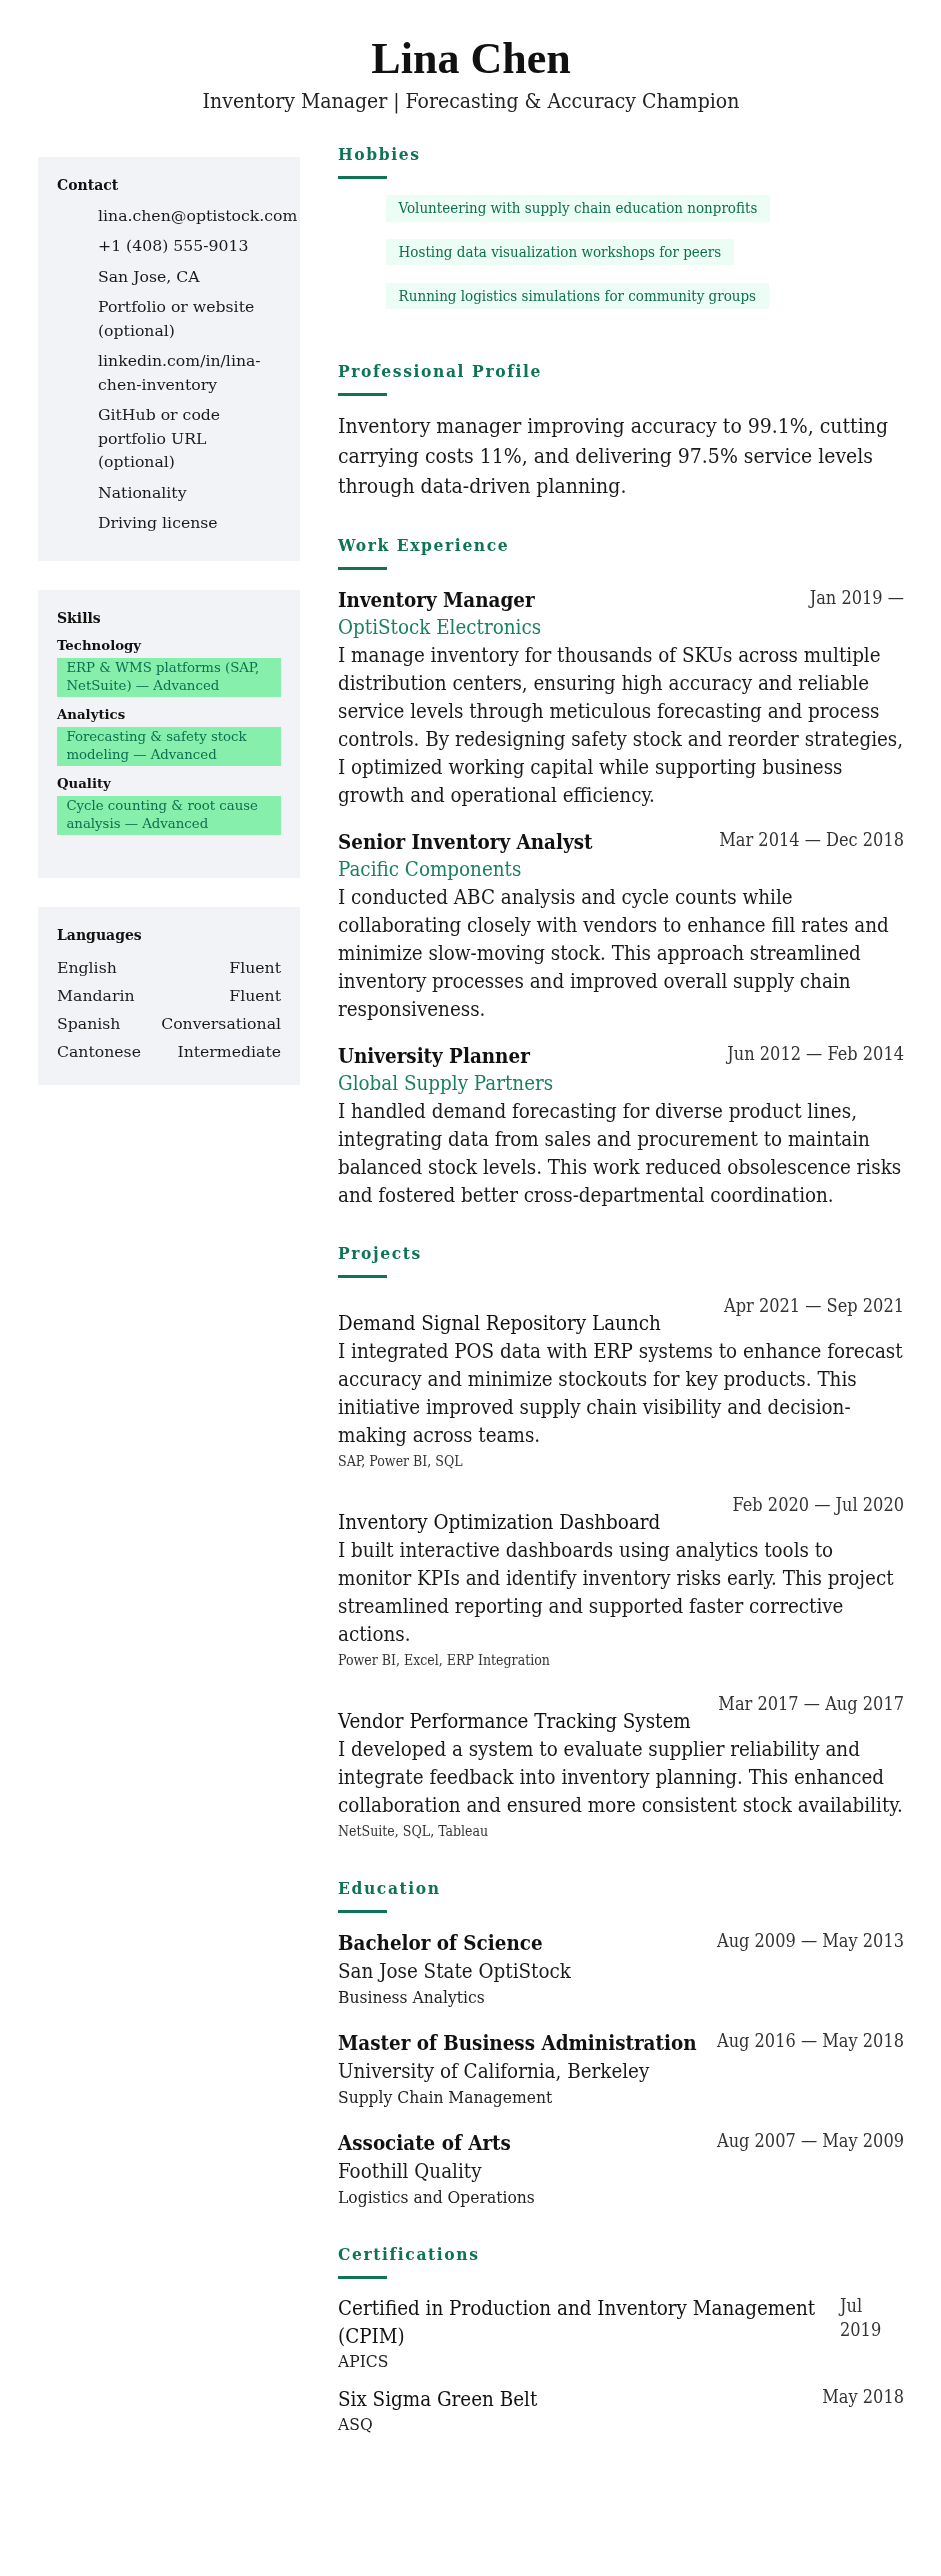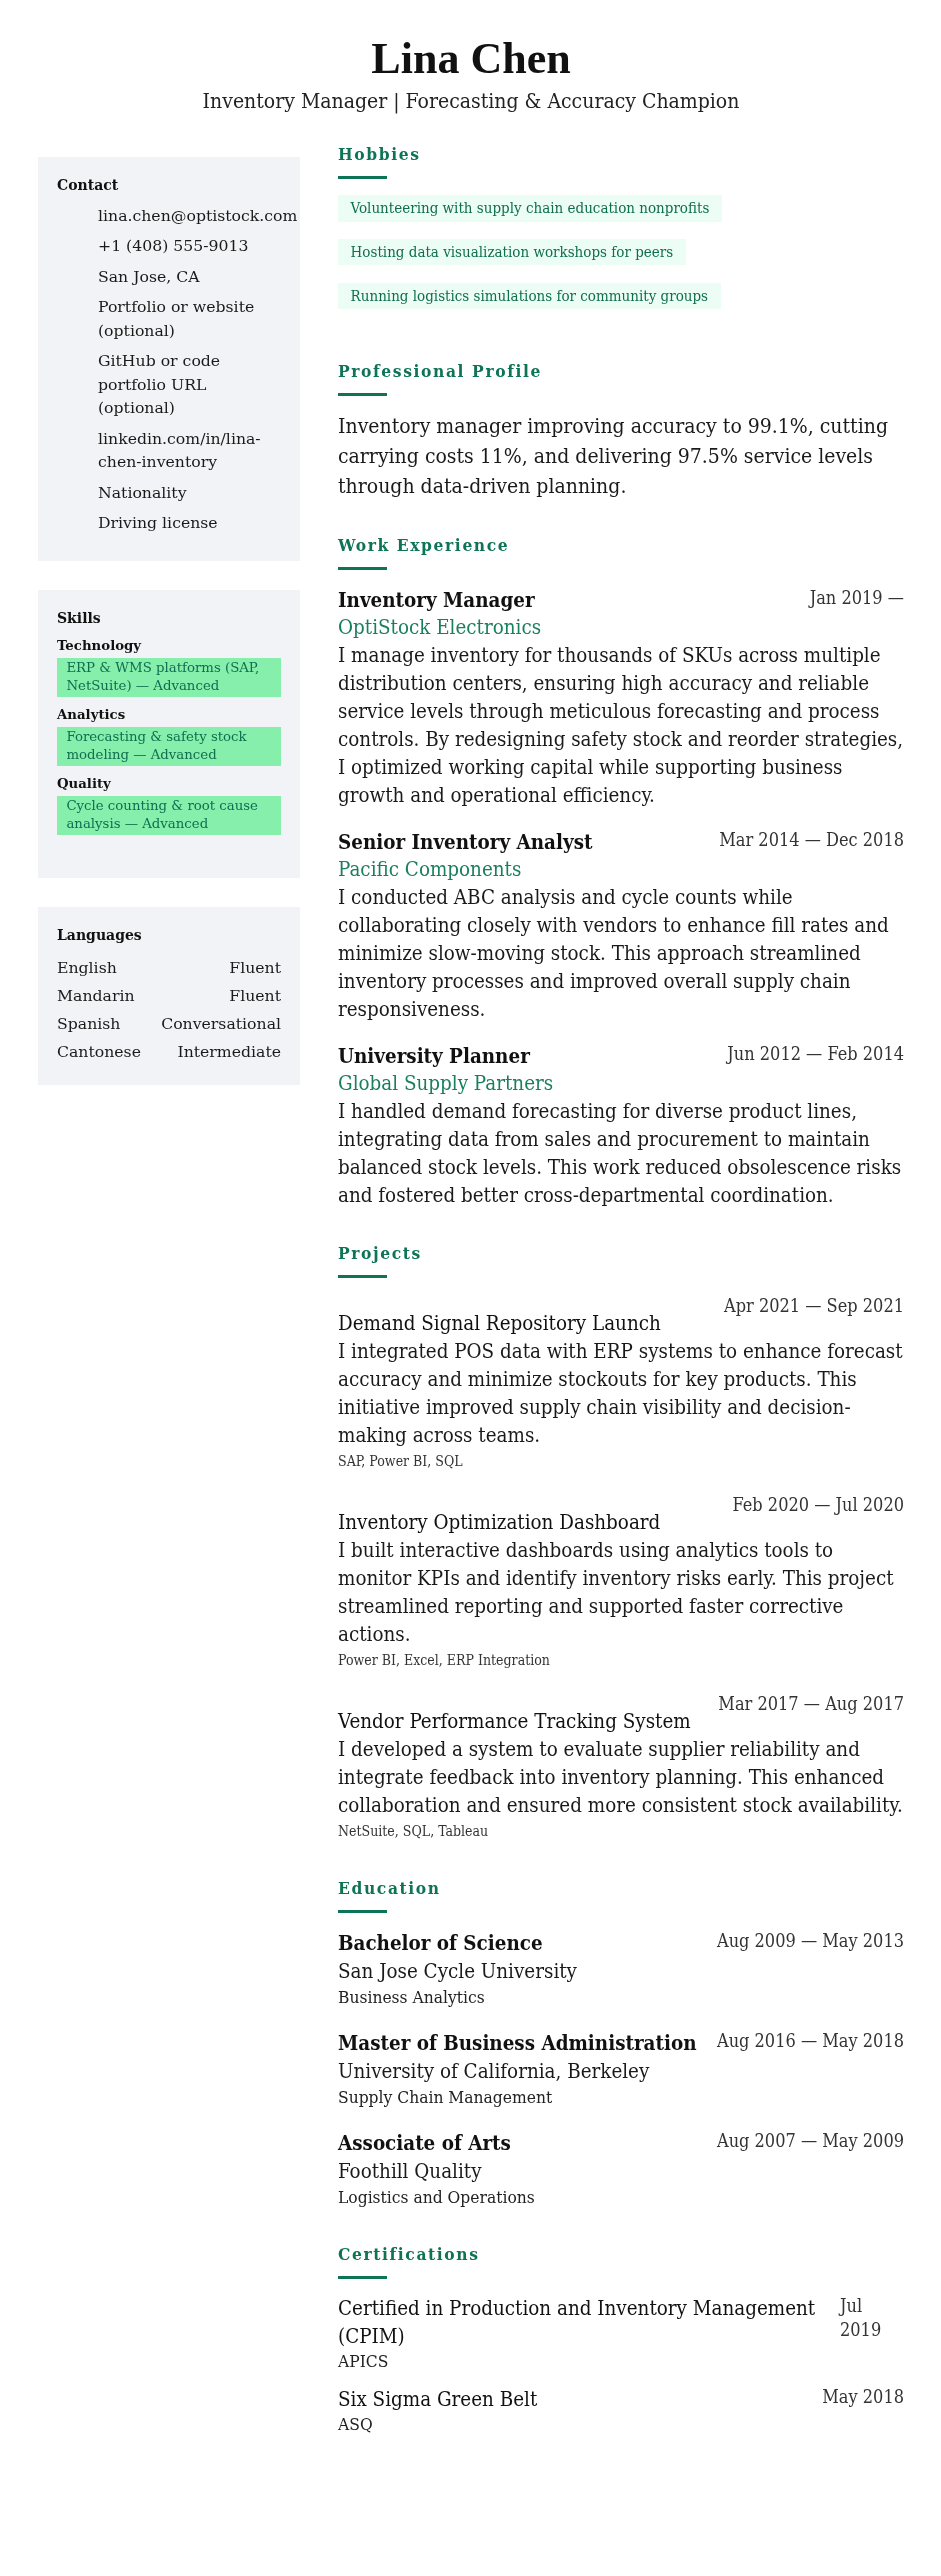--- a/index.html
+++ b/index.html
@@ -106,21 +106,21 @@
       display: inline-block;
       background: #ecfdf5;
       color: #0f6e4f;
       font-size: 15px;
       line-height: 20.4px;
       padding: 3.1px 12.6px;
       margin-bottom: 17.3px;
       clear: both;
     }
     .hobby-list { display: flex; flex-direction: column; align-items: flex-start; }
-    .hobby-list .hobby-chip { margin-bottom: 17.3px; }
+    .hobby-list .hobby-chip { margin-bottom: 17.3px; margin-left: 48px; }
     .profile-text {
       font-size: 21px;
       line-height: 30px;
       color: #1a1a1a;
     }
     .entry { margin-bottom: 19px; }
     .entry-head {
       display: flex;
       justify-content: space-between;
       align-items: flex-start;
@@ -198,22 +198,22 @@
 
 <div class="layout">
   <aside class="sidebar">
 
     <section class="side-box">
       <div class="side-title">Contact</div>
       <div class="contact-item">lina.chen@optistock.com</div>
       <div class="contact-item">+1 (408) 555-9013</div>
       <div class="contact-item">San Jose, CA</div>
       <div class="contact-item">Portfolio or website (optional)</div>
+      <div class="contact-item">linkedin.com/in/lina-chen-inventory</div>
       <div class="contact-item">GitHub or code portfolio URL (optional)</div>
-      <div class="contact-item">linkedin.com/in/lina-chen-inventory</div>
       <div class="contact-item">Nationality</div>
       <div class="contact-item">Driving license</div>
     </section>
 
     <section class="side-box">
       <div class="side-title">Skills</div>
       <div>
         <div class="skill-group-title">Technology</div>
         <div class="skill-chip">ERP &amp; WMS platforms (SAP, NetSuite) — Advanced</div>
       </div>
@@ -333,21 +333,21 @@
 
     <section class="section">
       <h2 class="section-title">Education</h2>
       <div class="section-rule"></div>
 
       <div class="entry">
         <div class="entry-head">
           <span class="entry-title">Bachelor of Science</span>
           <span class="entry-date">Aug 2009 — May 2013</span>
         </div>
-        <div class="edu-school">San Jose Cycle University</div>
+        <div class="edu-school">San Jose State OptiStock</div>
         <div class="edu-field">Business Analytics</div>
       </div>
 
       <div class="entry">
         <div class="entry-head">
           <span class="entry-title">Master of Business Administration</span>
           <span class="entry-date">Aug 2016 — May 2018</span>
         </div>
         <div class="edu-school">University of California, Berkeley</div>
         <div class="edu-field">Supply Chain Management</div>

